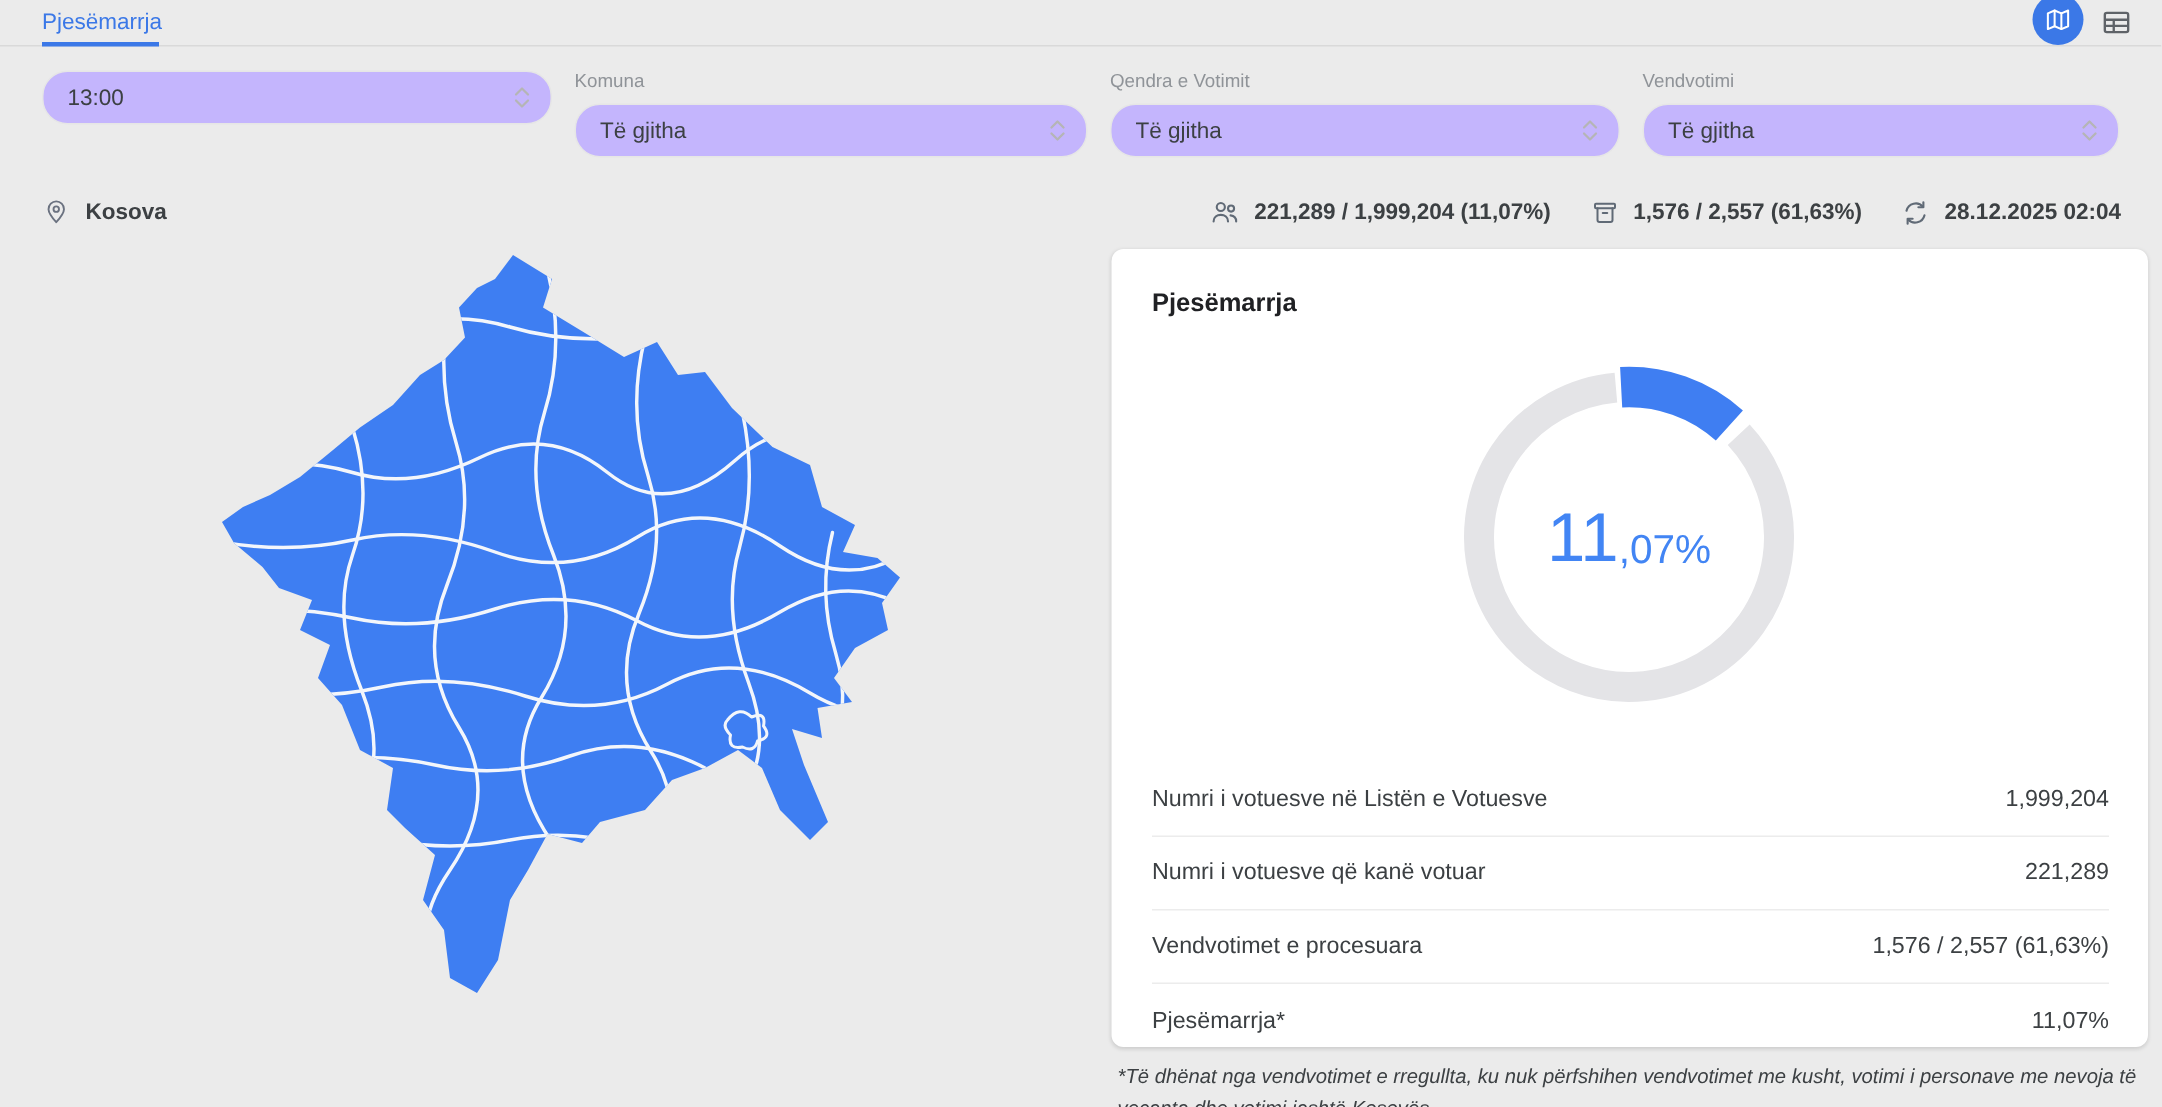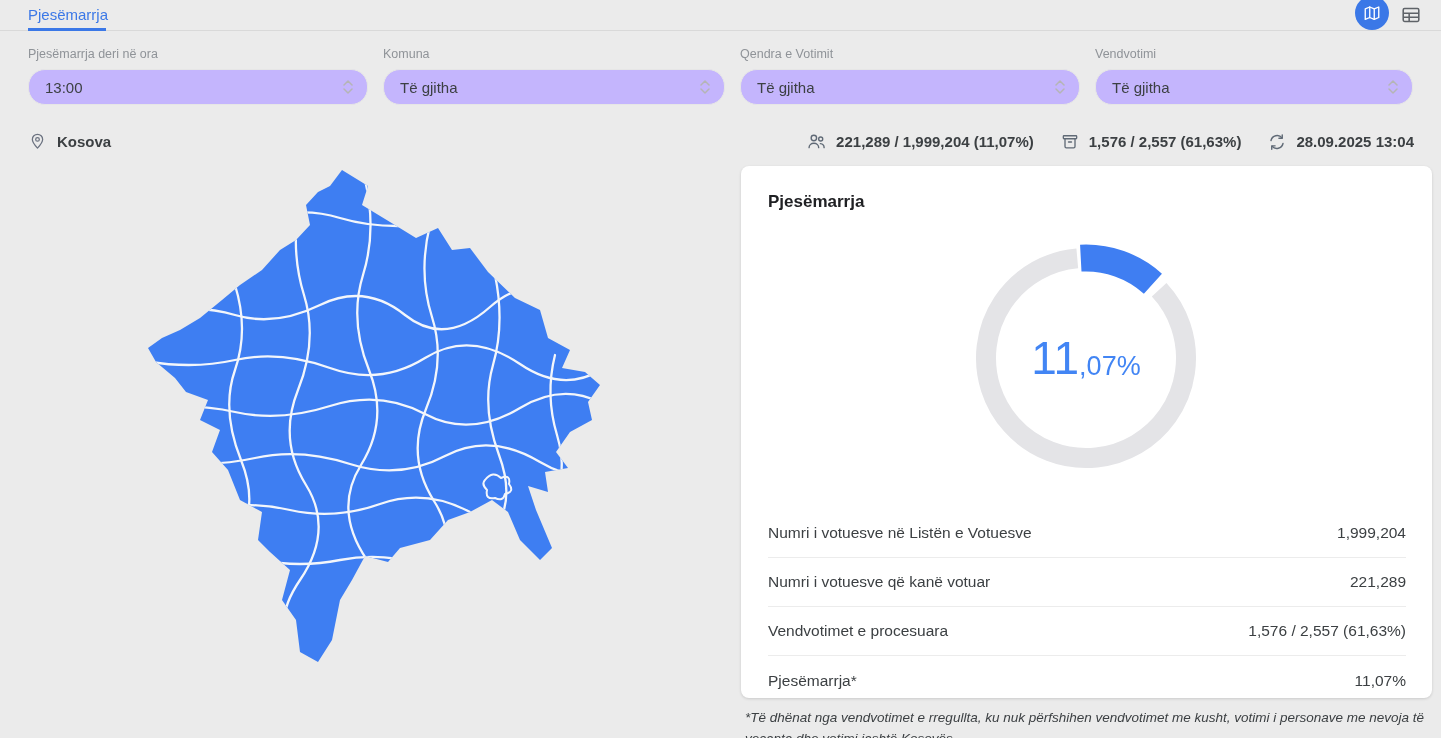--- a/index.html
+++ b/index.html
@@ -105,21 +105,20 @@
           <rect x="3.5" y="5" width="17" height="14" rx="1.5"></rect>
           <path d="M3.5 10 H20.5 M3.5 14.5 H20.5 M10 10 V19"></path>
         </svg>
       </span>
     </div>
   </div>
 </div>
 
 <div class="filters">
   <div>
-    <div class="filter-label">Pjesëmarrja deri në ora</div>
     <div class="select">
       <span>13:00</span>
       <span>
         <svg width="10" height="16" viewBox="0 0 10 16" fill="none" stroke="#b5b5b5" stroke-width="1.5" stroke-linecap="round" stroke-linejoin="round">
           <polyline points="1,6 5,2 9,6"></polyline>
             <polyline points="1,10 5,14 9,10"></polyline>
         </svg>
       </span>
     </div>
   </div>
@@ -195,21 +194,21 @@
     </div>
     <div class="stat">
       <span>
         <svg width="20" height="20" viewBox="0 0 24 24" fill="none" stroke="#606a76" stroke-width="1.7" stroke-linecap="round" stroke-linejoin="round">
           <path d="M4.8 10.2 a7.6 7.6 0 0 1 13.2 -3.2"></path>
           <path d="M18.3 3.4 v4 h-4"></path>
           <path d="M19.2 13.8 a7.6 7.6 0 0 1 -13.2 3.2"></path>
           <path d="M5.7 20.6 v-4 h4"></path>
         </svg>
       </span>
-      <span>28.09.2025 13:04</span>
+      <span>28.12.2025 02:04</span>
     </div>
   </div>
 </div>
 
 <div class="mapwrap">
   <svg width="470" height="510" viewBox="0 0 470 510">
     <defs>
       <clipPath id="ksClip">
         <path d="M202,5 L228,21 L222,40 L250,57 L276,73 L298,63 L312,85 L330,83 L348,107 L375,133
                  L400,145 L408,173 L430,185 L422,203 L445,207 L460,220 L448,237 L452,255 L430,267

